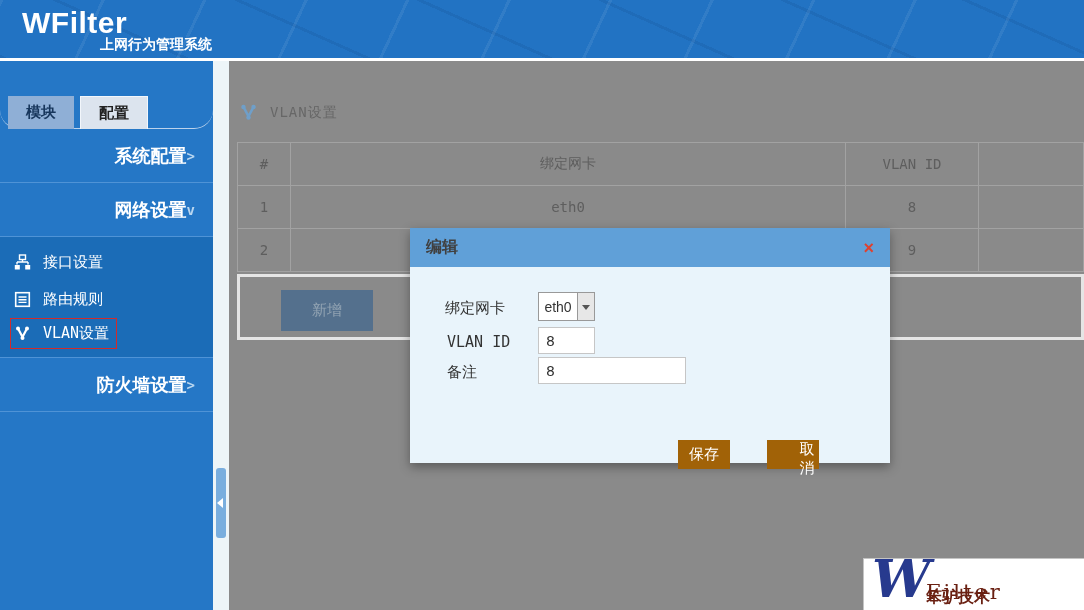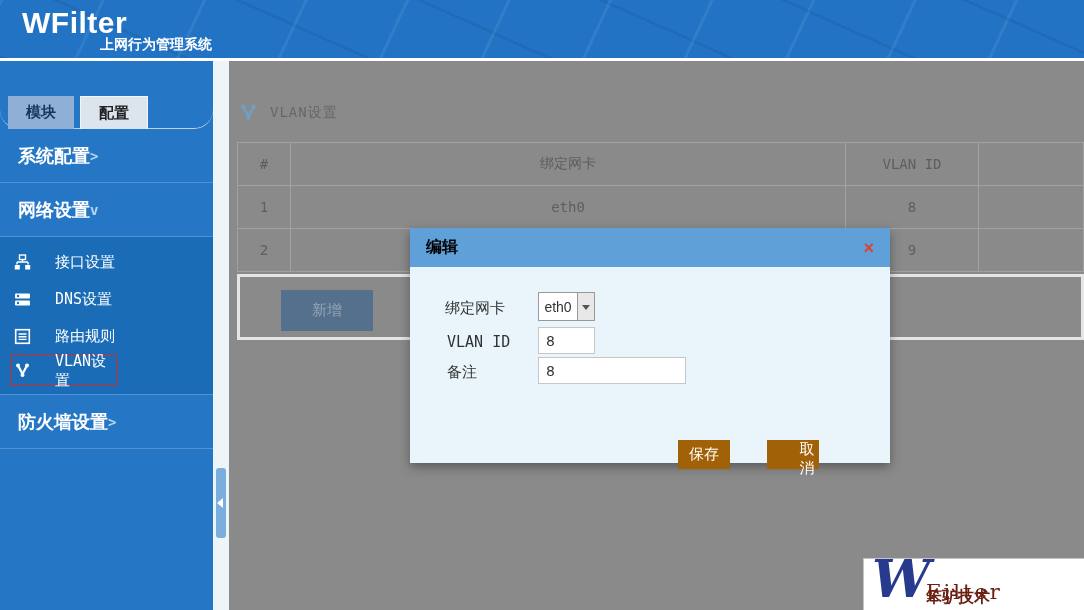--- a/index.html
+++ b/index.html
@@ -18,28 +18,28 @@
   .brand { position:absolute; left:22px; top:6px; color:#fff; font-size:30px; font-weight:bold; letter-spacing:0.5px; }
   .brand-sub { position:absolute; left:100px; top:36px; color:#fff; font-size:14px; font-weight:bold; }
 
   
   .sidebar { position:absolute; left:0; top:61px; width:213px; height:549px; background:#2577c6; }
   .tabs { padding:35px 0 0 8px; height:68px; border-bottom:1px solid #bcd3ec; display:flex; gap:6px;border-radius:19px; }
   .tab { height:33px; font-size:15px; font-weight:bold; display:flex; align-items:center; justify-content:center; cursor:pointer; }
   .tab-modules { width:66px; background:#8fafd6; color:#17365c; }
   .tab-config  { width:68px; background:#dce4ee; color:#222; border:1px solid #f2f6fb; border-bottom:none; }
   .side-section {
-    height:54px; display:flex; align-items:center; justify-content:flex-start;
+    height:54px; display:flex; align-items:center; justify-content:flex-end;
     padding:0 18px; color:#fff; font-size:18px; font-weight:bold; cursor:pointer;
     border-bottom:1px solid #4f93d6;
   }
   .chev { font-size:14px; font-weight:bold; color:#b8d6f0; font-family:"DejaVu Sans Mono",monospace; }
   .submenu { background:#1b6cb7; padding:7px 0 8px 0; border-bottom:1px solid #4f93d6; }
   .submenu-item {
-    height:37px; display:flex; align-items:center; gap:24px; padding-left:14px;
+    height:37px; display:flex; align-items:center; gap:12px; padding-left:14px;
     color:#fff; font-size:15px; cursor:pointer; font-family:"DejaVu Sans Mono","DejaVu Sans",monospace;
   }
   .submenu-item .icn { width:17px; height:17px; flex:0 0 17px; }
   .submenu-item.active { border:1px solid #d22b2b; width:107px; margin-left:10px; padding-left:3px; height:31px; }
 
   
   .gutter { position:absolute; left:213px; top:61px; width:16px; height:549px; background:#edf5f8; }
   .handle { position:absolute; left:3px; top:407px; width:10px; height:70px; background:#79aede; border-radius:3px; cursor:pointer; }
   .handle .tri { position:absolute; left:1px; top:30px; width:0; height:0; border-top:5px solid transparent; border-bottom:5px solid transparent; border-right:6px solid #ffffff; }
 
@@ -63,21 +63,21 @@
     border-top:1px solid #c4c4c4; border-left:1px solid #c4c4c4; }
   .wm-w { position:absolute; left:8px; top:-6px; color:#273a8e; font-family:"DejaVu Serif","Liberation Serif",serif;
     font-size:52px; font-weight:bold; font-style:italic; line-height:1; }
   .wm-name { position:absolute; left:62px; top:21px; color:#6a2012; font-family:"DejaVu Serif","Liberation Serif",serif;
     font-size:21px; letter-spacing:3px; }
   .wm-company { position:absolute; left:62px; top:28px; color:#6a2012; font-size:16px; font-weight:bold; }
 
   
   .modal { position:absolute; left:410px; top:228px; width:480px; height:235px; box-shadow:0 4px 10px rgba(0,0,0,0.35); }
   .modal-title { height:39px; background:#60a0d8; display:flex; align-items:center; justify-content:space-between; padding:0 16px; }
-  .modal-title .t { color:#000000; font-size:16px; font-weight:bold; }
+  .modal-title .t { color:#404040; font-size:16px; font-weight:bold; }
   .modal-close { color:#e0402e; font-size:18px; font-weight:bold; cursor:pointer; line-height:1; }
   .modal-body { height:196px; background:#e9f4fb; position:relative; }
   .f-label { position:absolute; color:#333; font-size:15px; }
   .lbl-mono { font-family:"DejaVu Sans Mono",monospace; }
   .sel { position:absolute; left:128px; top:25px; width:57px; height:29px; background:#fff; border:1px solid #999;
     display:flex; cursor:pointer; }
   .sel .val { flex:1; display:flex; align-items:center; justify-content:center; font-size:14px; color:#333; }
   .sel .arrow { width:17px; background:#e7e7e7; border-left:1px solid #999; position:relative; }
   .sel .arrow::after { content:""; position:absolute; left:4px; top:12px; border-left:4px solid transparent;
     border-right:4px solid transparent; border-top:5px solid #555; }
@@ -116,29 +116,20 @@
 
   <div class="submenu">
     <div class="submenu-item">
       <svg class="icn" viewBox="0 0 17 17">
         <rect x="5.5" y="1" width="6" height="4.5" fill="none" stroke="#fff" stroke-width="1.4"></rect>
         <path d="M8.5 5.5 V8 M3 8 H14 M3 8 V10.5 M14 8 V10.5" stroke="#fff" stroke-width="1.4" fill="none"></path>
         <rect x="0.8" y="11" width="5" height="4.5" fill="#fff"></rect>
         <rect x="11.2" y="11" width="5" height="4.5" fill="#fff"></rect>
       </svg>
       <span>接口设置</span>
-    </div>
-    <div class="submenu-item">
-      <svg class="icn" viewBox="0 0 17 17">
-        <rect x="1" y="2.5" width="15" height="5" rx="1" fill="#fff"></rect>
-        <rect x="1" y="9.5" width="15" height="5" rx="1" fill="#fff"></rect>
-        <circle cx="4" cy="5" r="1.2" fill="#1b6cb7"></circle>
-        <circle cx="4" cy="12" r="1.2" fill="#1b6cb7"></circle>
-      </svg>
-      <span>DNS设置</span>
     </div>
     <div class="submenu-item">
       <svg class="icn" viewBox="0 0 17 17">
         <rect x="1.7" y="1.7" width="13.6" height="13.6" fill="none" stroke="#fff" stroke-width="1.6"></rect>
         <path d="M4.5 6 H12.5 M4.5 8.7 H12.5 M4.5 11.4 H12.5" stroke="#fff" stroke-width="1.4"></path>
       </svg>
       <span>路由规则</span>
     </div>
     <div class="submenu-item active">
       <svg class="icn" viewBox="0 0 17 17">

